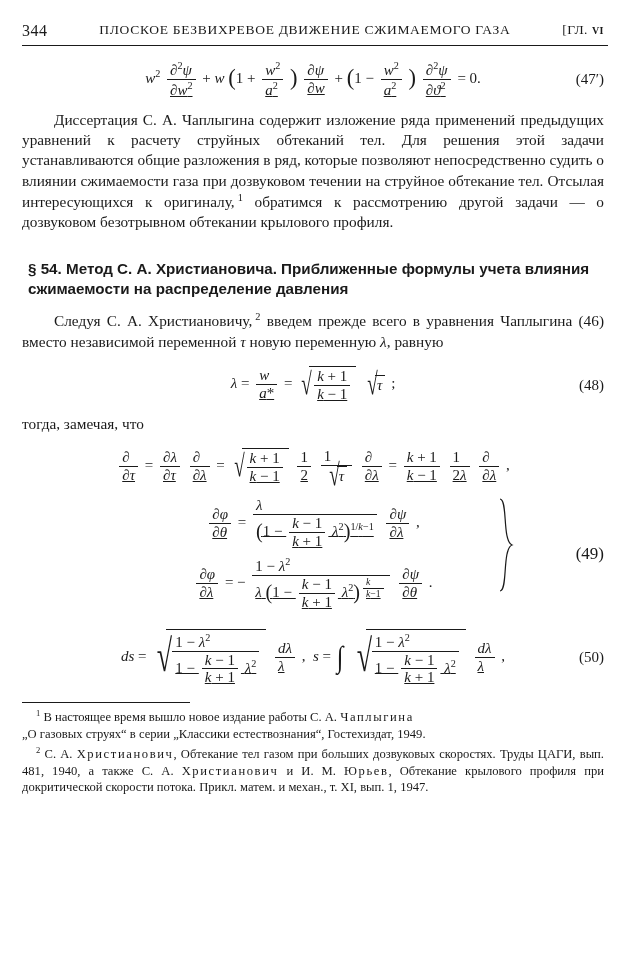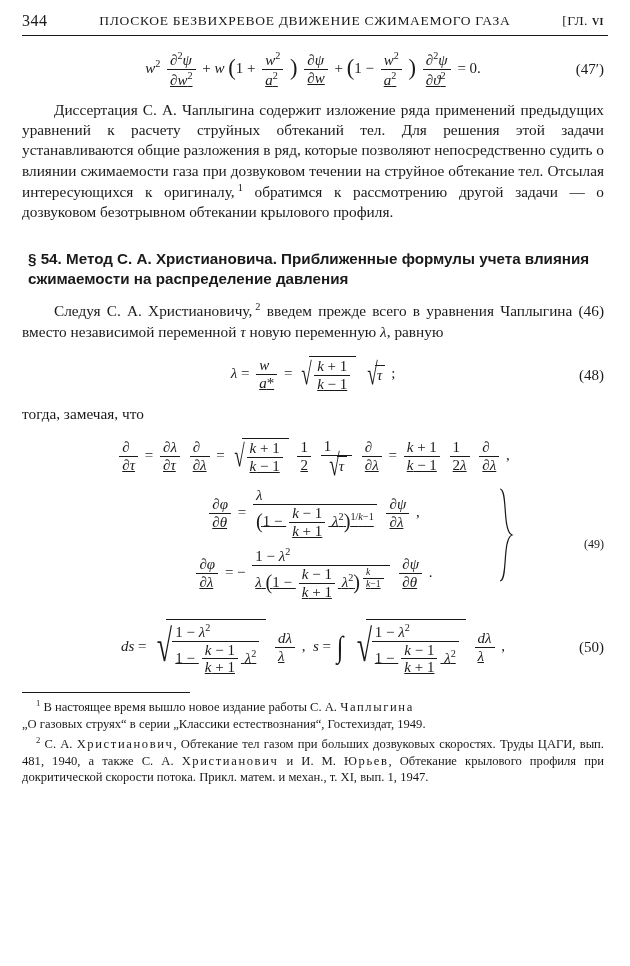--- a/index.html
+++ b/index.html
@@ -18,23 +18,23 @@
     position: relative;
     width: 630px;
     height: 966px;
     padding: 0;
     box-sizing: border-box;
   }
 
   
   .runhead {
     display: flex;
-    align-items: center;
+    align-items: flex-start;
     justify-content: space-between;
-    padding: 12px 26px 0 22px;
+    padding: 22px 26px 0 22px;
     font-variant: small-caps;
   }
   .runhead .pageno {
     font-size: 16px;
     letter-spacing: .5px;
   }
   .runhead .title {
     font-size: 13.5px;
     letter-spacing: .7px;
     text-transform: uppercase;
@@ -150,21 +150,21 @@
     height: 100%;
     width: 16px;
     font-size: 15px;
   }
   .brace svg { display: block; }
   .eqgroup .eqno {
     position: absolute;
     right: 0;
     top: 50%;
     transform: translateY(-50%);
-    font-size: 12px;
+    font-size: 17px;
   }
 
   
   .fnrule {
     width: 168px;
     border-bottom: 1.2px solid #1a1a1a;
     margin: 16px 0 5px 22px;
   }
   .footnotes {
     padding: 0 26px 0 22px;

